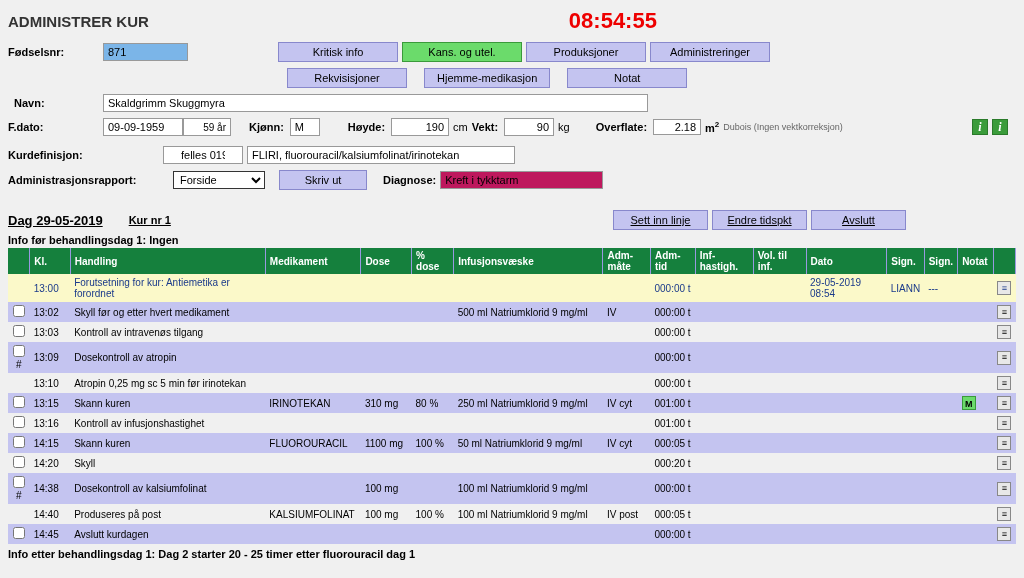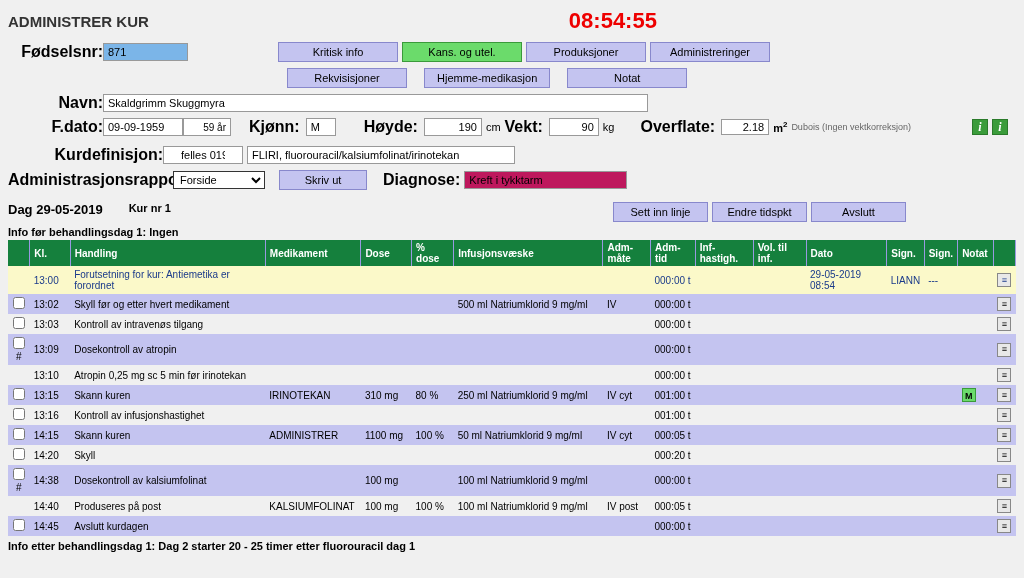--- a/index.html
+++ b/index.html
@@ -33,22 +33,21 @@
       color: #e00;
       margin-left: 420px;
     }
     .row {
       display: flex;
       align-items: center;
       margin-bottom: 6px;
     }
     .label {
       font-weight: bold;
-      font-size: 16px;
-      text-align: right;
+      font-size: 11px;
     }
     .fodselsnr-label { width: 95px; }
     .fodselsnr-input {
       width: 85px;
       height: 18px;
       border: 1px solid #999;
       background: #7bb5e8;
       padding: 0 4px;
       font-size: 11px;
     }
@@ -202,23 +201,24 @@
     .diagnose-input {
       width: 163px;
       height: 18px;
       border: 1px solid #999;
       padding: 0 4px;
       font-size: 11px;
       background: #be185d;
     }
     .dag-header {
       display: flex;
-      align-items: flex-start;
-      margin-top: 12px;
+      align-items: center;
+      margin-top: 20px;
       margin-bottom: 4px;
+      text-decoration: underline;
     }
     .dag-title { font-size: 13px; font-weight: bold; }
     .kurnr { margin-left: 26px; font-size: 11px; font-weight: bold;}
     .dag-btns {
       margin-left: auto;
       display: flex;
       gap: 4px;
       margin-right: 110px;
     }
     .dag-btns .btn { min-width: 95px; }
@@ -518,21 +518,21 @@
           <td></td>
           <td></td>
           <td></td>
           <td></td>
           <td><span class="menu-btn">≡</span></td>
         </tr>
         <tr class="lavender">
           <td class="checkbox-cell"><input type="checkbox" style=""></td>
           <td>14:15</td>
           <td>Skann kuren</td>
-          <td>ADMINISTRER</td>
+          <td>FLUOROURACIL</td>
           <td>1100 mg</td>
           <td>100 %</td>
           <td>50 ml Natriumklorid 9 mg/ml</td>
           <td>IV cyt</td>
           <td>000:05 t</td>
           <td></td>
           <td></td>
           <td></td>
           <td></td>
           <td></td>

